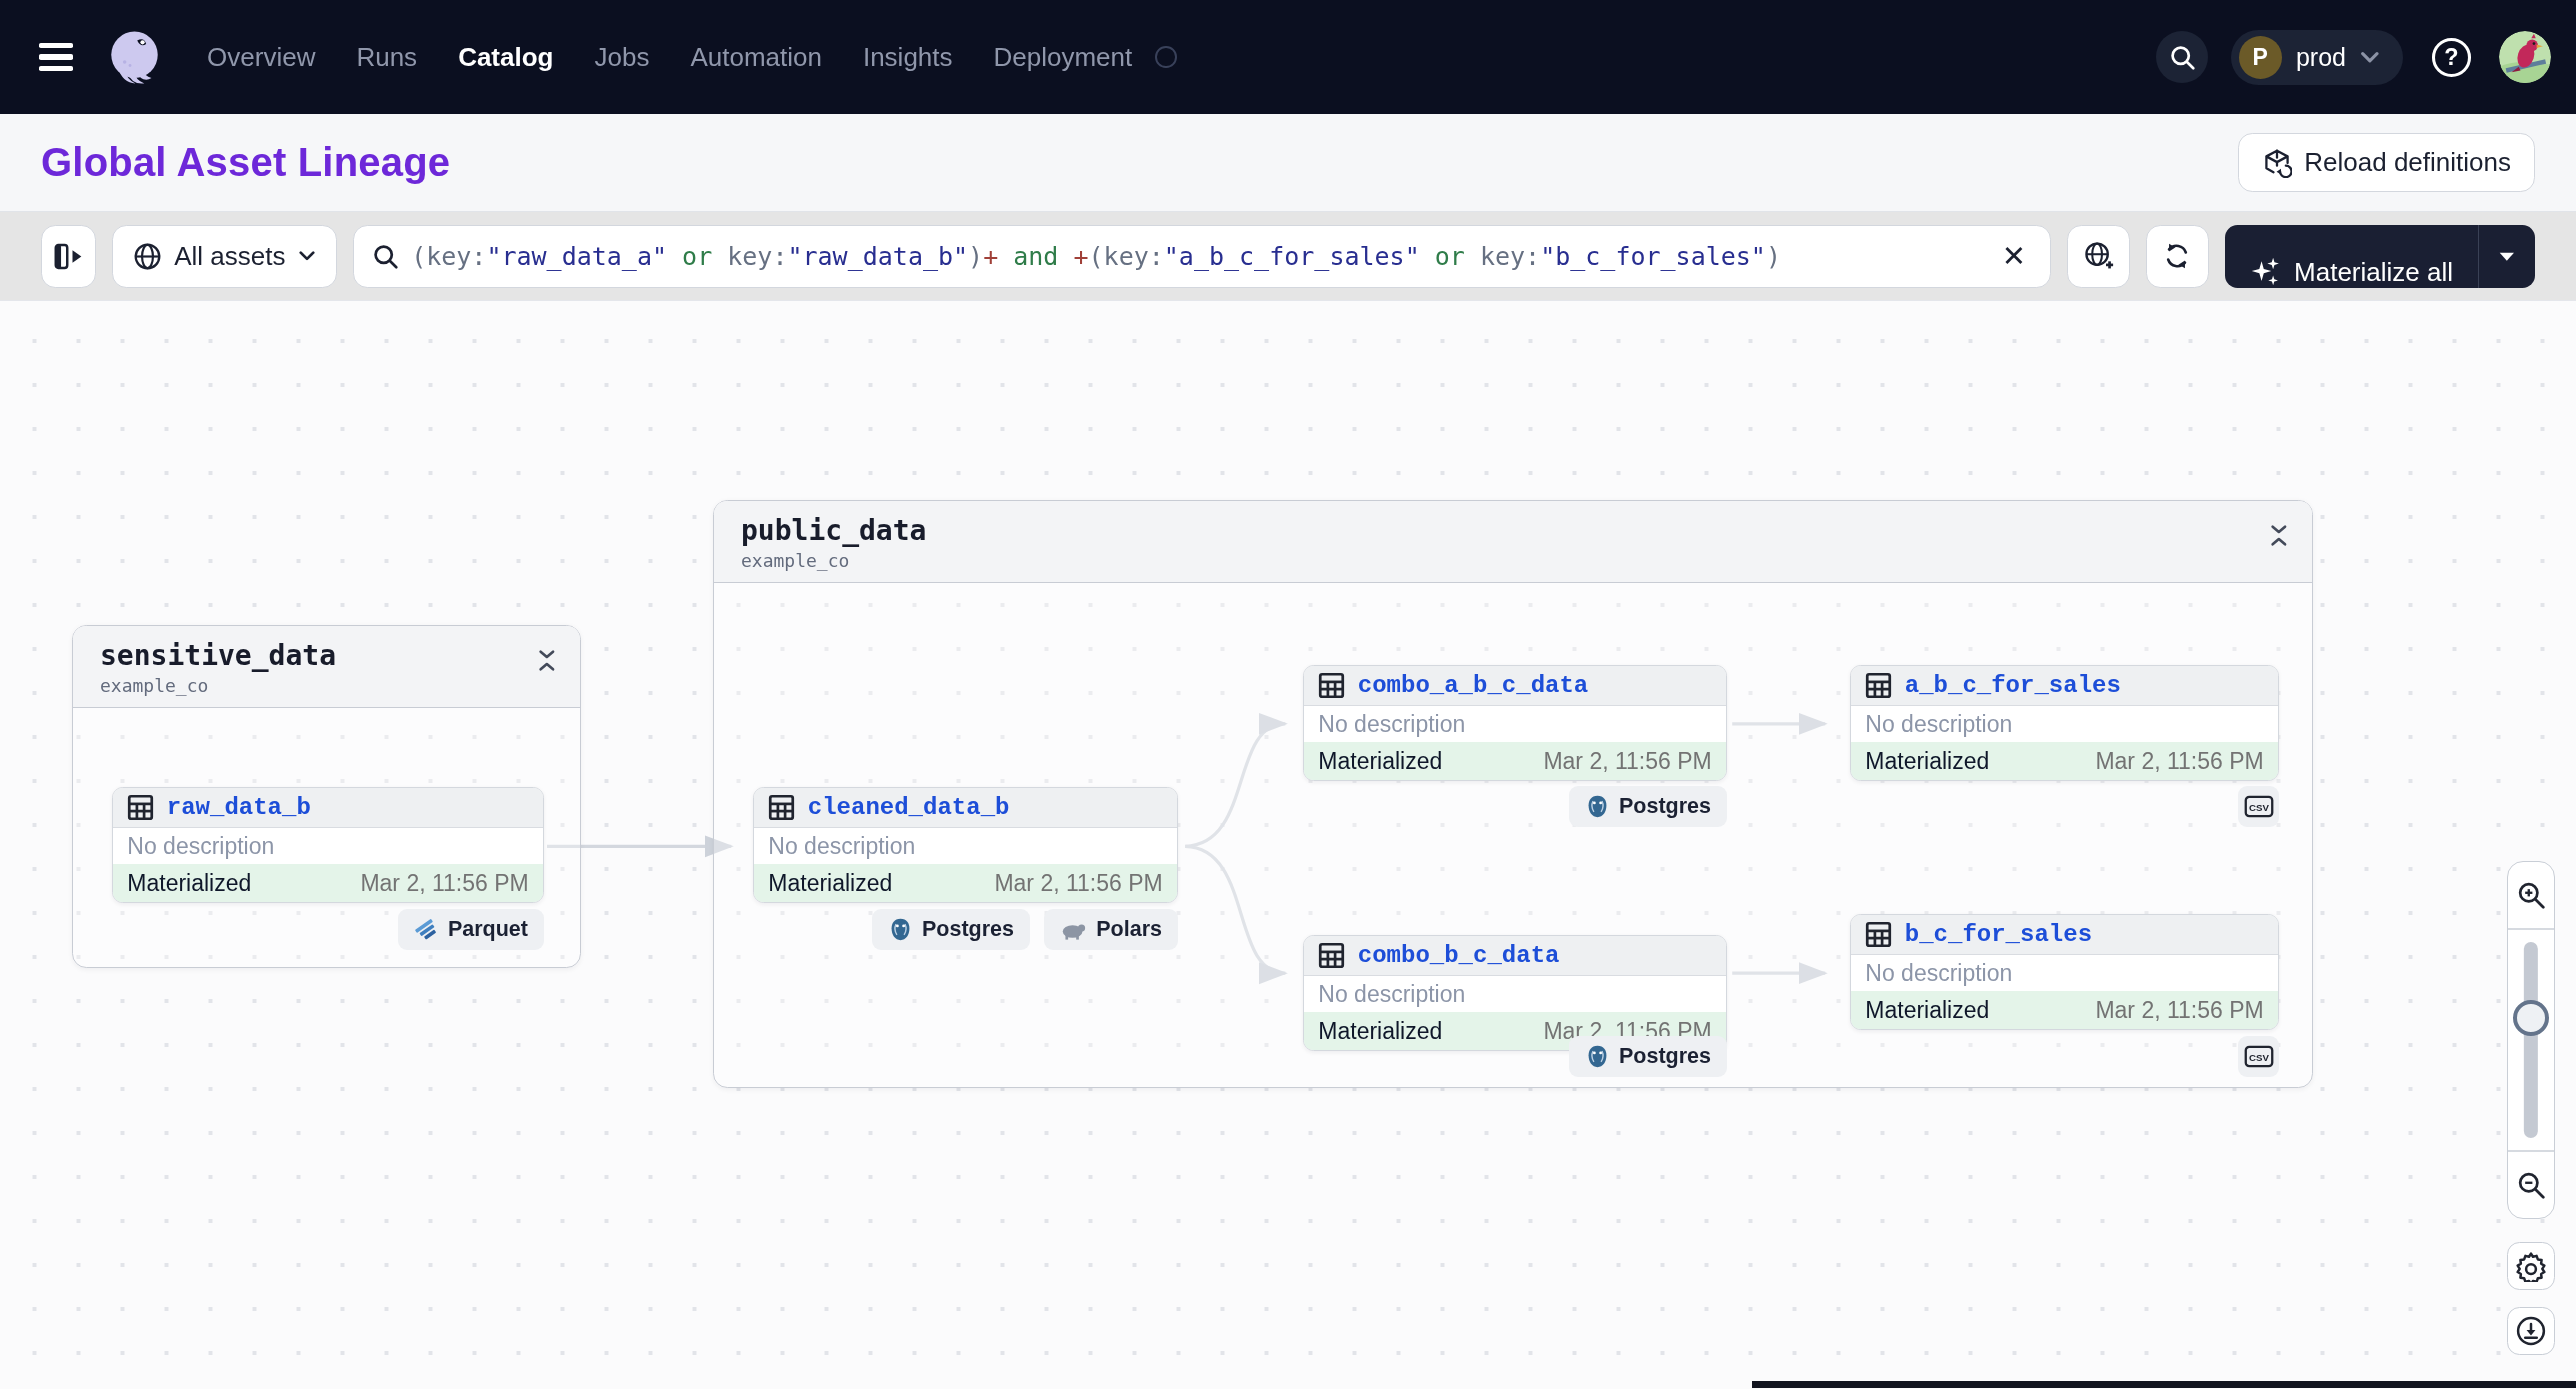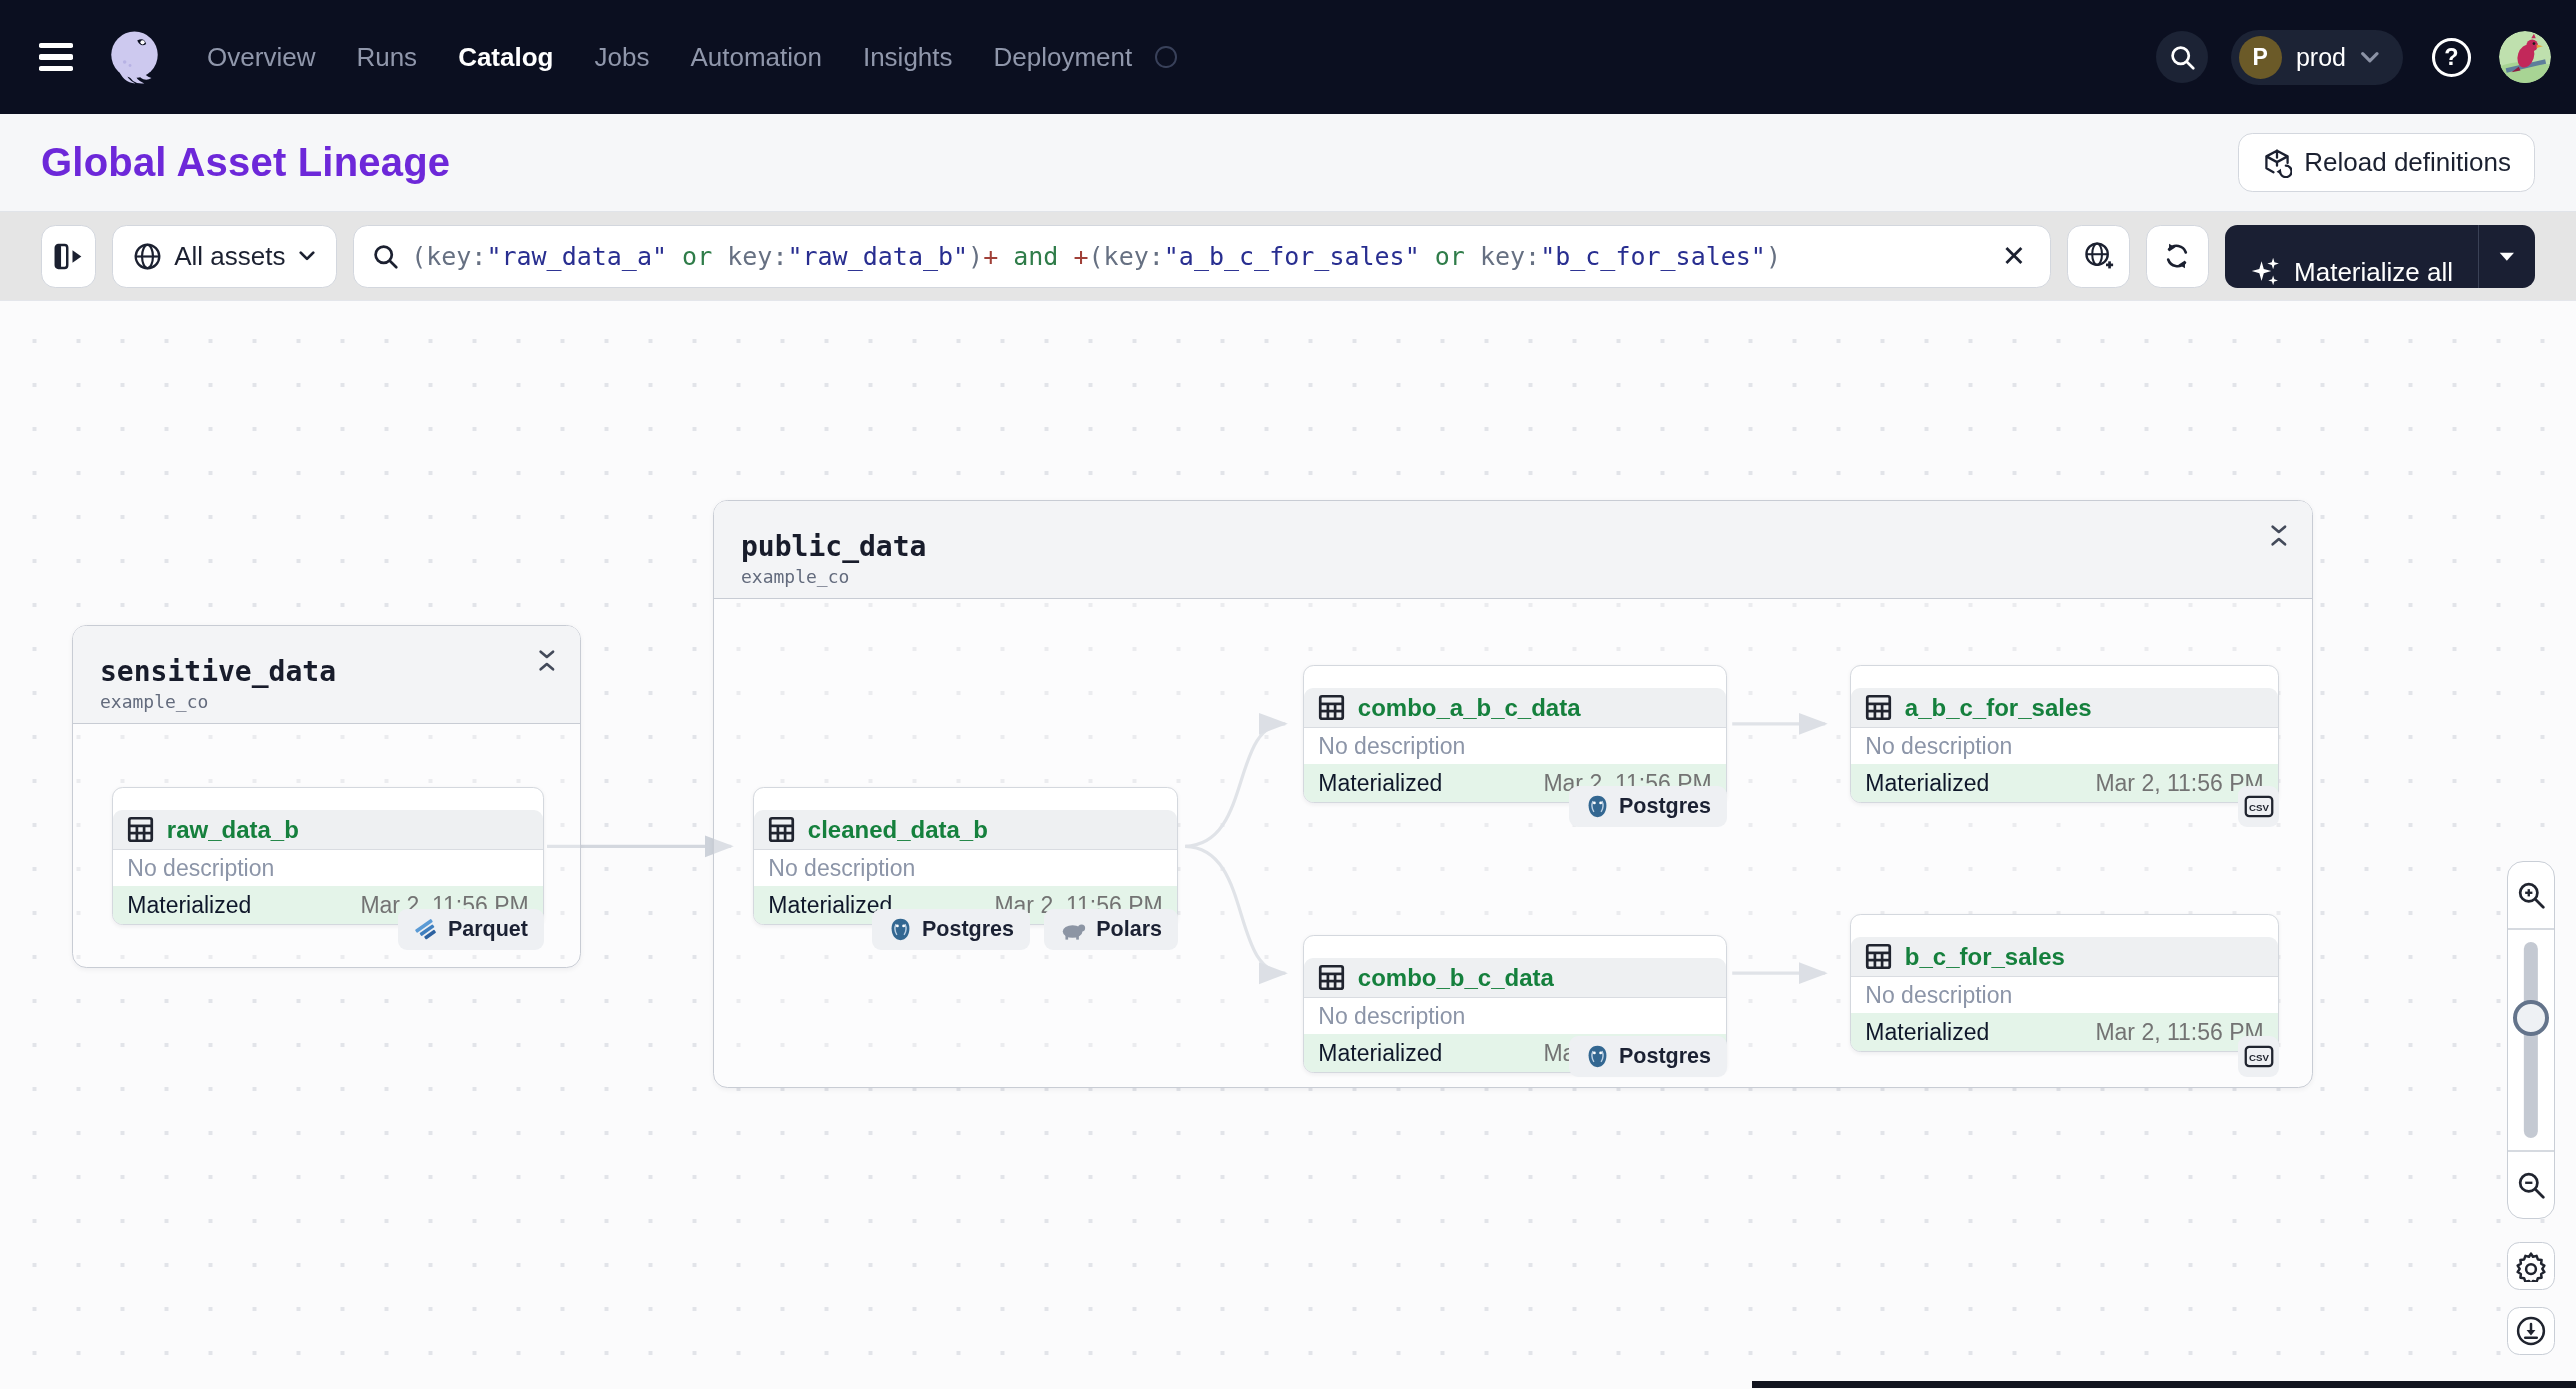--- a/index.html
+++ b/index.html
@@ -1,18 +1,18 @@
 <!DOCTYPE html>
 <html style="font-size:14.3px"><head>
 <meta charset="utf-8">
 <style>
   * { margin:0; padding:0; box-sizing:border-box; }
   html,body { width:2576px; height:1389px; overflow:hidden; background:#FBFBFC;
     font-family:"Liberation Sans", sans-serif; }
-  .mono { font-family:"DejaVu Sans Mono", monospace;margin-top:16px; }
+  .mono { font-family:"DejaVu Sans Mono", monospace; }
 
   
   .navbar { height:114px; background:#0B0F20; display:flex; align-items:center;
     padding:0 25px 0 39px; gap:7.2px; }
   .hamburger { width:39px; height:39px; display:flex; flex-direction:column;
     justify-content:center; gap:6.3px; cursor:pointer; margin-right:19.7px; }
   .hamburger span { display:block; width:34px; height:5.4px; background:#FFFFFF; border-radius:1.8px; }
   .logo { width:59px; height:59px; margin-right:36px; }
   .nav-items { display:flex; align-items:center; gap:41px; }
   .nav-item { font-size:26px; color:#9097AB; cursor:pointer; }
@@ -66,21 +66,21 @@
   .group-header { background:#F3F4F6; border-bottom:1.8px solid #C8CCD4;
     border-radius:12.5px 12.5px 0 0; padding:12.5px 23px 10.7px 27px; position:relative; }
   .group-name { font-size:28px; font-weight:700; color:#181C2B; }
   .group-sub { font-size:18px; color:#636B7D; margin-top:3.6px; }
   .collapse-ic { position:absolute; right:23px; top:23px; cursor:pointer; }
 
   .node { position:absolute; width:429px; border:1.8px solid #D4D8DE; border-radius:10.7px;
     background:#fff; box-shadow:0 1.8px 4.5px rgba(20,24,40,.06); cursor:pointer; }
   .node-header { height:40px; background:#EEF0F2; border-bottom:1.8px solid #D9DCE1;
     border-radius:9px 9px 0 0; display:flex; align-items:center; gap:12.5px; padding:0 14.3px;
-    font-family:Liberation Sans, sans-serif; font-weight:700; font-size:24px; color:#15803d;margin-top:22px; }
+    font-family:Liberation Mono, monospace; font-weight:700; font-size:24px; color:#1d4ed8; }
   .node-desc { height:36px; display:flex; align-items:center; padding:0 14.3px;
     font-size:23px; color:#8C95A8; }
   .node-status { height:38px; background:#E4F4E9; border-radius:0 0 9px 9px;
     display:flex; align-items:center; justify-content:space-between; padding:0 14.3px; font-size:23px; }
   .st-label { color:#0f172a; }
   .st-time { color:#737373; }
 
   .badge-row { position:absolute; display:flex; gap:14.3px; justify-content:flex-end; }
   .badge { height:41px; background:#EEF0F3; border-radius:9px; display:flex; align-items:center;
     gap:9px; padding:0 16px; font-size:21.5px; font-weight:700; color:#1B2133; }

